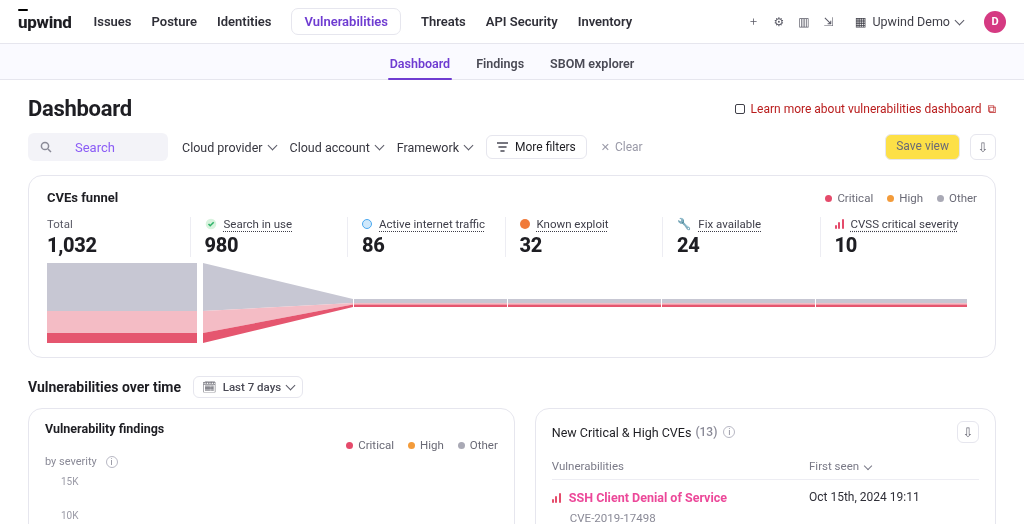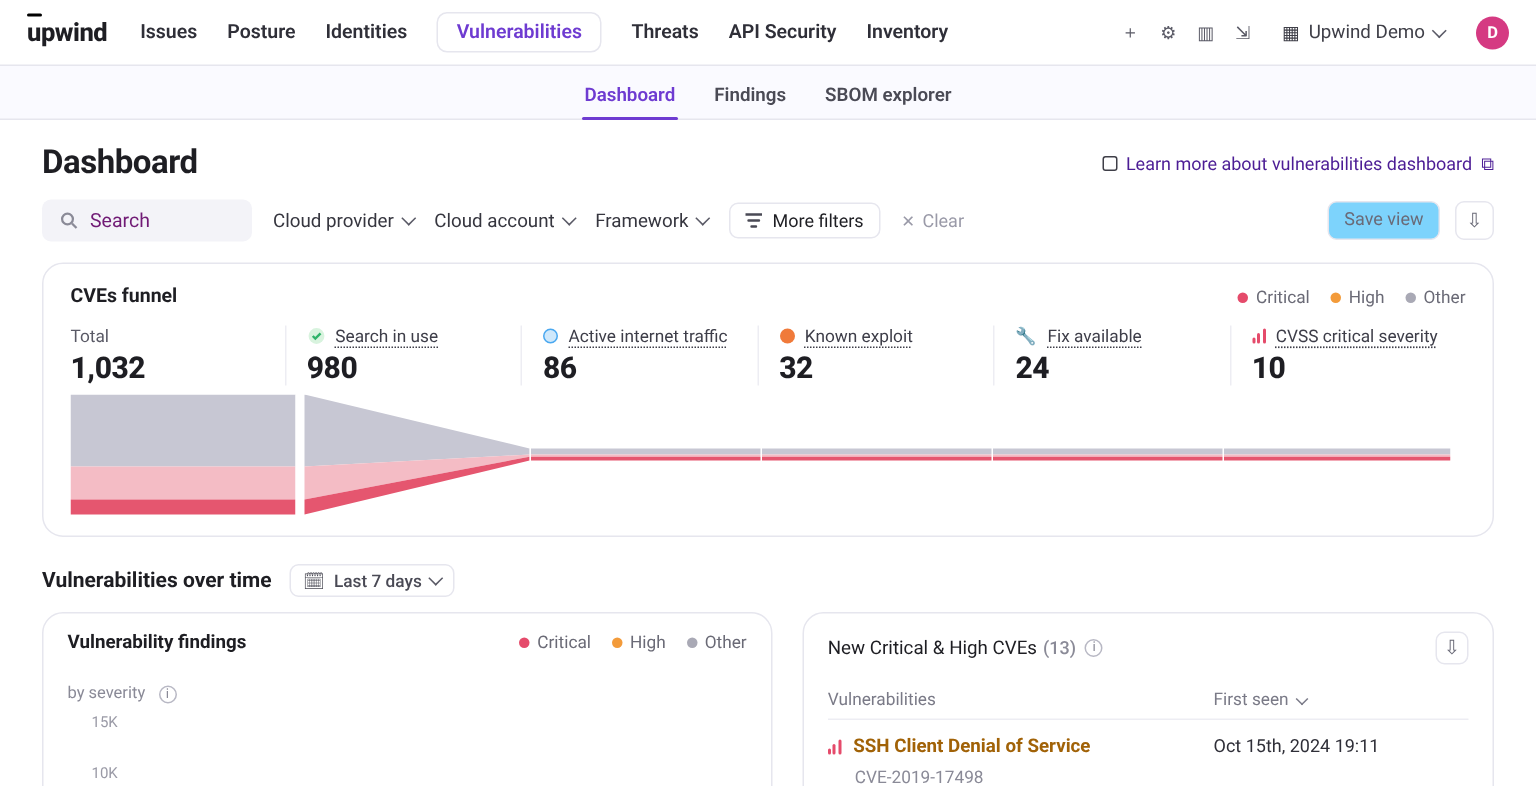--- a/index.html
+++ b/index.html
@@ -34,31 +34,31 @@
   .avatar{width:22px;height:22px;border-radius:50%;background:#d53a82;color:#fff;display:flex;align-items:center;justify-content:center;font-weight:700;font-size:11px}
   
   .subtabs{display:flex;justify-content:center;gap:22px;height:36px;border-bottom:1px solid var(--line);align-items:flex-end;background:var(--sub)}
   .subtab{padding:0 2px 8px 2px;font-size:12.5px;font-weight:600;color:#4a4a55;cursor:pointer;position:relative}
   .subtab.active{color:var(--purple)}
   .subtab.active::after{content:"";position:absolute;left:0;right:0;bottom:-1px;height:2.5px;background:var(--purple);border-radius:2px}
   
   .page{padding:12px 28px 0 28px}
   .titlebar{display:flex;align-items:center;margin-top:4px}
   .h1{font-size:22px;font-weight:700;letter-spacing:-.3px}
-  .learn{margin-left:auto;font-size:12px;color:#4c1d95;display:flex;align-items:center;gap:6px;cursor:pointer}
+  .learn{margin-left:auto;font-size:12px;color:#b91c1c;display:flex;align-items:center;gap:6px;cursor:pointer}
   .learn .sq{width:10px;height:10px;border:1.5px solid #3f3f48;border-radius:2px}
   
   .filters{display:flex;align-items:center;gap:14px;margin-top:12px}
-  .search{background:var(--pill);border-radius:6px;height:28px;display:flex;align-items:center;gap:8px;padding:0 12px;width:140px;color:#701a75}
+  .search{background:var(--pill);border-radius:6px;height:28px;display:flex;align-items:center;gap:23px;padding:0 12px;width:140px;color:#8b5cf6}
   .fchip{font-size:12.5px;color:#36363f;display:flex;align-items:center;gap:6px;cursor:pointer}
   .fchip .caret,.caret{width:7px;height:7px;border-right:1.5px solid #5a5a66;border-bottom:1.5px solid #5a5a66;transform:rotate(45deg);margin-top:-3px}
   .morefilt{border:1px solid var(--line);border-radius:6px;padding:4px 10px;display:flex;align-items:center;gap:7px;font-size:12px;cursor:pointer}
   .clear{color:#9a9aa8;font-size:12px;display:flex;align-items:center;gap:5px}
   .right-actions{margin-left:auto;display:flex;gap:10px}
-  .ghostbtn{border:1px solid var(--line);border-radius:6px;padding:4px 10px;font-size:12px;color:#6a6a77;cursor:pointer;background:#7dd3fc}
+  .ghostbtn{border:1px solid var(--line);border-radius:6px;padding:4px 10px;font-size:12px;color:#6a6a77;cursor:pointer;background:#fde047}
   .sqbtn{border:1px solid var(--line);border-radius:6px;width:26px;height:26px;display:flex;align-items:center;justify-content:center;color:#6a6a77;cursor:pointer}
   
   .card{border:1px solid var(--line);border-radius:14px;margin-top:14px;padding:14px 18px 10px 18px;background:#fff}
   .cardhead{display:flex;align-items:center}
   .cardhead .t{font-weight:700;font-size:13px}
   .legend{margin-left:auto;display:flex;gap:14px;font-size:11.5px;color:#6a6a76}
   .dot{width:7px;height:7px;border-radius:50%;display:inline-block;margin-right:5px;vertical-align:middle}
   .dot.c{background:var(--critical)} .dot.h{background:var(--high)} .dot.o{background:var(--other)}
   .funnel-cols{display:flex;margin-top:12px;gap:0}
   .fcol{flex:1;border-left:1px solid var(--line2);padding:0 14px}
@@ -67,34 +67,34 @@
   .flabel .u{text-decoration:underline dotted;text-underline-offset:3px;color:#3e3e49;cursor:help}
   .fnum{font-size:20px;font-weight:800;margin-top:2px;letter-spacing:-.3px}
   .ic-sm{width:10px;height:10px;border-radius:2px;display:inline-block}
   
   .funnel-svg{margin-top:6px}
   
   .sec2title{display:flex;align-items:center;gap:12px;margin-top:18px;font-weight:700;font-size:14px}
   .pill{border:1px solid var(--line);border-radius:6px;padding:3px 8px;font-size:11.5px;color:#4a4a55;display:flex;align-items:center;gap:6px;cursor:pointer;font-weight:500}
   .twocol{display:flex;gap:20px;margin-top:10px}
   .panel{border:1px solid var(--line);border-radius:14px;background:#fff;padding:12px 16px 8px 16px;flex:1;min-width:0}
-  .vfhead{display:flex;}
+  .vfhead{display:flex;align-items:center}
   .vfhead .vft{font-weight:700;font-size:12.5px}
   .vfhead .sub{font-size:11px;color:#8a8a97;margin-top:19px}
   
   .chartwrap{position:relative;height:116px;margin-top:6px}
   .ylab{position:absolute;left:16px;font-size:10px;color:#9a9aa6;transform:translateY(-50%)}
   .chartsvg{position:absolute;left:40px;right:6px;top:2px;bottom:18px}
   
   .tblhead{display:flex;align-items:center;border-bottom:1px solid var(--line2);padding:8px 0 6px 0;margin-top:8px;font-size:11.5px;color:#7a7a87}
   .col1{flex:1}
   .col2{width:170px;display:flex;align-items:center;gap:6px}
   .row{display:flex;align-items:flex-start;padding:10px 0;border-bottom:1px solid var(--line2)}
   .row:last-child{border-bottom:none}
-  .cve-title{font-size:12.5px;font-weight:700;color:#a16207;display:flex;align-items:center;gap:8px}
+  .cve-title{font-size:12.5px;font-weight:700;color:#ec4899;display:flex;align-items:center;gap:8px}
   .cve-code{font-size:11.5px;color:#8a8a97;margin-top:6px;margin-left:18px}
   .sev-bars{display:flex;align-items:flex-end;gap:1.5px}
   .sev-bars span{width:2px;background:var(--critical);border-radius:1px}
   .sev-bars span:nth-child(1){height:4px}.sev-bars span:nth-child(2){height:7px}.sev-bars span:nth-child(3){height:10px}
   .seen{font-size:12px;color:#2f2f38}
   .panelhead{display:flex;align-items:center}
   .countpill{color:#8a8a97;font-weight:500;font-size:12px;margin-left:4px}
   .infodot{width:12px;height:12px;border-radius:50%;border:1px solid #b8b8c4;font-size:9px;color:#8a8a97;display:inline-flex;align-items:center;justify-content:center;margin-left:6px}
   .down-sm{width:6px;height:6px;border-right:1.5px solid #7a7a88;border-bottom:1.5px solid #7a7a88;transform:rotate(45deg)}
   svg{display:block}

